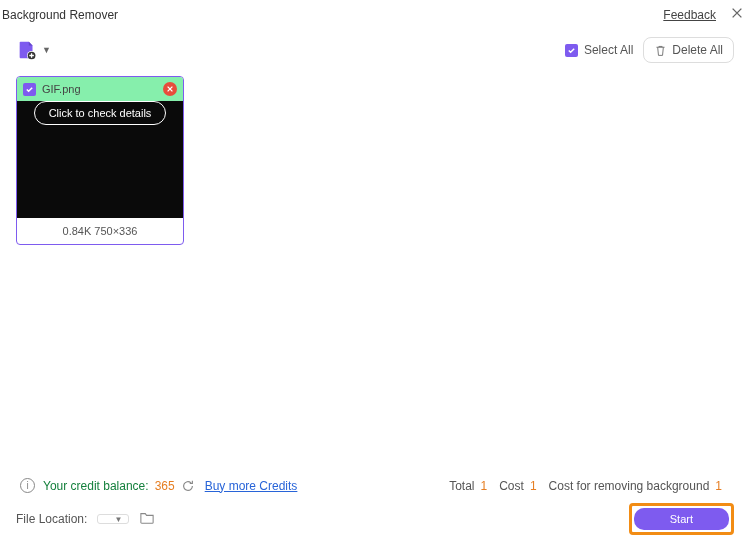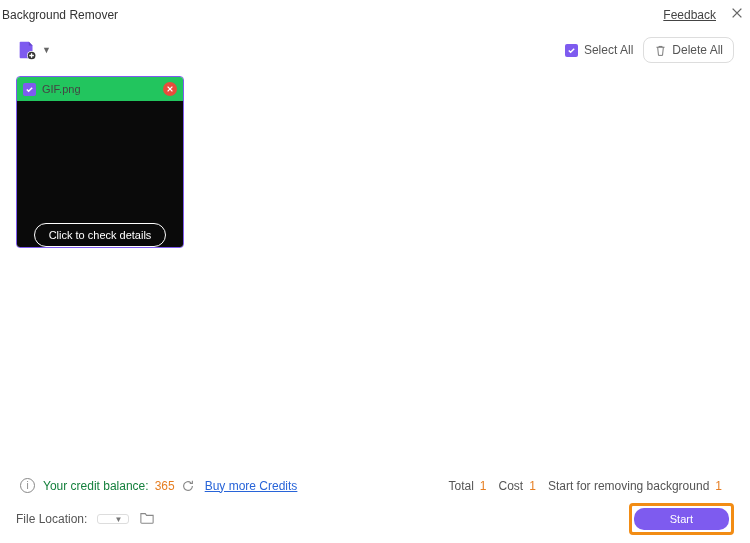--- a/index.html
+++ b/index.html
@@ -13,26 +13,26 @@
   .add-icon { width: 22px; height: 22px; }
   .dropdown-arrow { font-size: 9px; color: #666; margin-left: 4px; }
   .toolbar-spacer { flex: 1; }
   .select-all { display: flex; align-items: center; font-size: 12px; color: #555; margin-right: 10px; cursor: pointer; }
   .checkbox { width: 13px; height: 13px; background: #7e5bef; border-radius: 2px; margin-right: 6px; display: flex; align-items: center; justify-content: center; }
   .checkbox svg { width: 9px; height: 9px; }
   .delete-all-btn { display: flex; align-items: center; font-size: 12px; color: #555; border: 1px solid #ddd; border-radius: 8px; padding: 5px 10px; cursor: pointer; background: #fff; }
   .delete-all-btn svg { width: 13px; height: 13px; margin-right: 5px; }
   .content { padding: 6px 16px; }
   .file-card { width: 168px; border: 1.5px solid #7e5bef; border-radius: 4px; overflow: hidden; background: #fff; }
-  .file-card-header { height: 24px; display: flex; align-items: center; padding: 0 6px; background: #22c55e; }
+  .file-card-header { height: 24px; display: flex; align-items: center; padding: 0 6px; background: #86efac; }
   .file-card-header .checkbox { margin-right: 6px; }
   .file-name { font-size: 11px; color: #444; flex: 1; }
   .remove-file { width: 14px; height: 14px; background: #e74c3c; border-radius: 50%; display: flex; align-items: center; justify-content: center; cursor: pointer; }
   .remove-file svg { width: 8px; height: 8px; }
-  .thumb { height: 146px; background: #0a0a0a; display: flex; align-items: flex-end; justify-content: center; }
+  .thumb { height: 117px; background: #0a0a0a; display: flex; align-items: flex-start; justify-content: center; }
   .check-details-btn { border: 1px solid #fff; border-radius: 14px; color: #fff; font-size: 11px; padding: 5px 14px; background: transparent; cursor: pointer; }
   .file-meta { text-align: center; font-size: 11px; color: #555; padding: 7px 0; }
   .bottom-strip { position: absolute; left: 0; right: 0; bottom: 50px; padding: 0 20px; display: flex; align-items: center; font-size: 12px; color: #555; }
   .info-icon { width: 15px; height: 15px; border: 1.3px solid #888; border-radius: 50%; display: flex; align-items: center; justify-content: center; font-size: 10px; color: #888; margin-right: 8px; flex-shrink:0; }
   .credit-balance { color: #15803d; }
   .credit-amount { color: #e67e22; margin-left: 6px; margin-right: 6px; }
   .refresh-icon { width: 14px; height: 14px; margin-right: 10px; cursor: pointer; }
   .buy-link { color: #2864d8; text-decoration: underline; cursor: pointer; }
   .stats { margin-left: auto; display: flex; align-items: center; gap: 4px; }
   .stats span.num { color: #e67e22; margin-left: 2px; margin-right: 8px; }
@@ -97,39 +97,40 @@
       <span class="file-name">GIF.png</span>
       <span class="remove-file">
         <svg viewBox="0 0 10 10">
             <path d="M2 2 L8 8 M8 2 L2 8" stroke="#fff" stroke-width="1.6"></path>
           </svg>
       </span>
     </div>
     <div class="thumb">
       <button class="check-details-btn">Click to check details</button>
     </div>
+    <div class="file-meta">0.84K  750×336</div>
   </div>
 </div>
 
 <div class="bottom-strip">
   <span class="info-icon">i</span>
   <span class="credit-balance">Your credit balance:</span>
   <span class="credit-amount">365</span>
   <span class="refresh-icon">
     <svg viewBox="0 0 16 16">
         <path d="M13 8 a5 5 0 1 1 -1.8 -3.8 M13 2 v3 h-3" stroke="#888" stroke-width="1.3" fill="none"></path>
       </svg>
   </span>
   <span class="buy-link">Buy more Credits</span>
   <div class="stats">
     <span>Total</span>
     <span class="num">1</span>
     <span>Cost</span>
     <span class="num">1</span>
-    <span>Start for removing background</span>
+    <span>Cost for removing background</span>
     <span class="num">1</span>
   </div>
 </div>
 
 <div class="footer">
   <span class="file-location-label">File Location:</span>
   <div class="path-select">
     <span class="caret">▼</span>
   </div>
   <span class="folder-btn">

